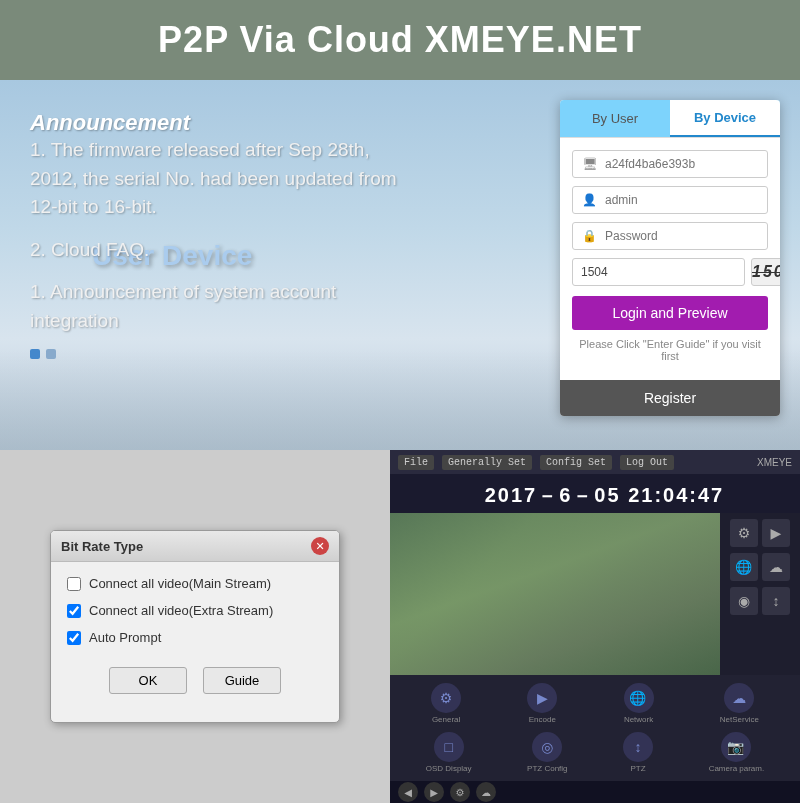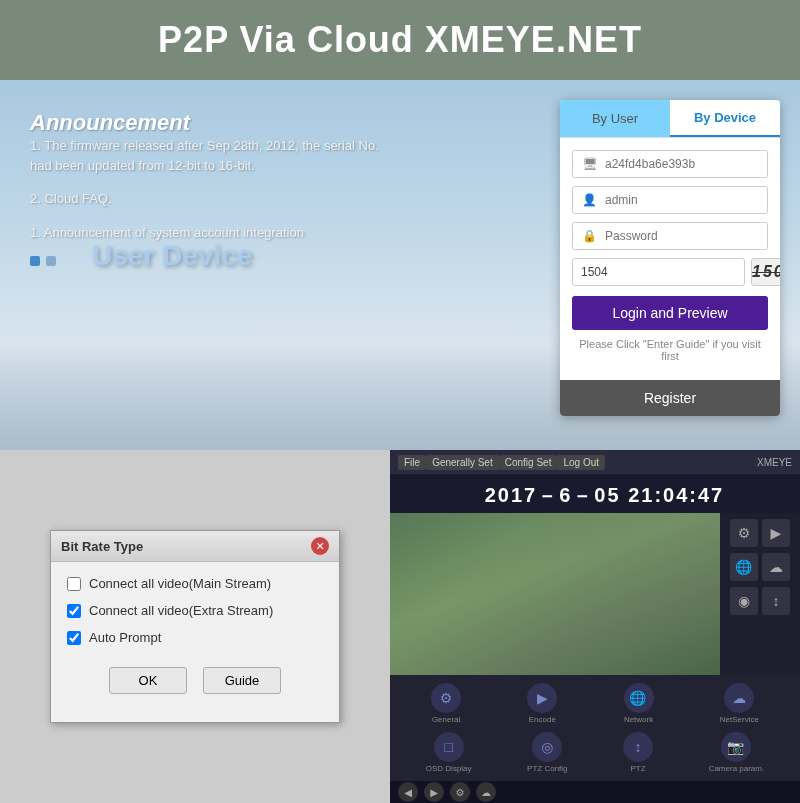--- a/index.html
+++ b/index.html
@@ -52,21 +52,21 @@
       width: 370px;
       color: #ffffff;
       text-shadow: 1px 1px 2px rgba(0,0,0,0.3);
     }
     .announcement h2 {
       font-size: 22px;
       font-weight: bold;
       font-style: italic;
     }
     .announcement p {
-      font-size: 13px;
+      font-size: 19px;
       line-height: 1.5;
       margin-bottom: 14px;
       color: #f0f0f0;
     }
     .pagination-dots {
       display: flex;
       gap: 6px;
       margin-top: 10px;
     }
     .dot {
@@ -162,21 +162,21 @@
       justify-content: center;
       font-size: 16px;
       font-weight: bold;
       color: #333;
       text-decoration: line-through;
       letter-spacing: 2px;
       font-style: italic;
     }
     .login-btn {
       width: 100%;
-      background: #4c1d95;
+      background: #a21caf;
       color: #fff;
       border: none;
       border-radius: 3px;
       padding: 9px 0;
       font-size: 14px;
       cursor: pointer;
       margin-bottom: 8px;
     }
     .login-hint {
       font-size: 11px;
@@ -204,21 +204,21 @@
       width: 390px;
       background: #cccccc;
       display: flex;
       align-items: center;
       justify-content: center;
       padding: 20px;
     }
     .dialog-box {
       background: #f0f0f0;
       border: 1px solid #999;
-      border-radius: 0;
+      border-radius: 5px;
       width: 290px;
       box-shadow: 2px 2px 8px rgba(0,0,0,0.3);
     }
     .dialog-title-bar {
       background: linear-gradient(180deg, #e8e8e8 0%, #d0d0d0 100%);
       padding: 6px 10px;
       display: flex;
       align-items: center;
       justify-content: space-between;
       border-bottom: 1px solid #bbb;
@@ -289,20 +289,22 @@
     .device-topbar {
       background: #2a2a3e;
       padding: 4px 8px;
       display: flex;
       align-items: center;
       justify-content: space-between;
       height: 24px;
     }
     .device-topbar-left {
       display: flex;
+      gap: 8px;
+      font-family: Liberation Mono, monospace;
     }
     .topbar-btn {
       font-size: 10px;
       color: #ccc;
       background: #444;
       padding: 2px 6px;
       border-radius: 2px;
     }
     .device-topbar-right {
       font-size: 10px;

